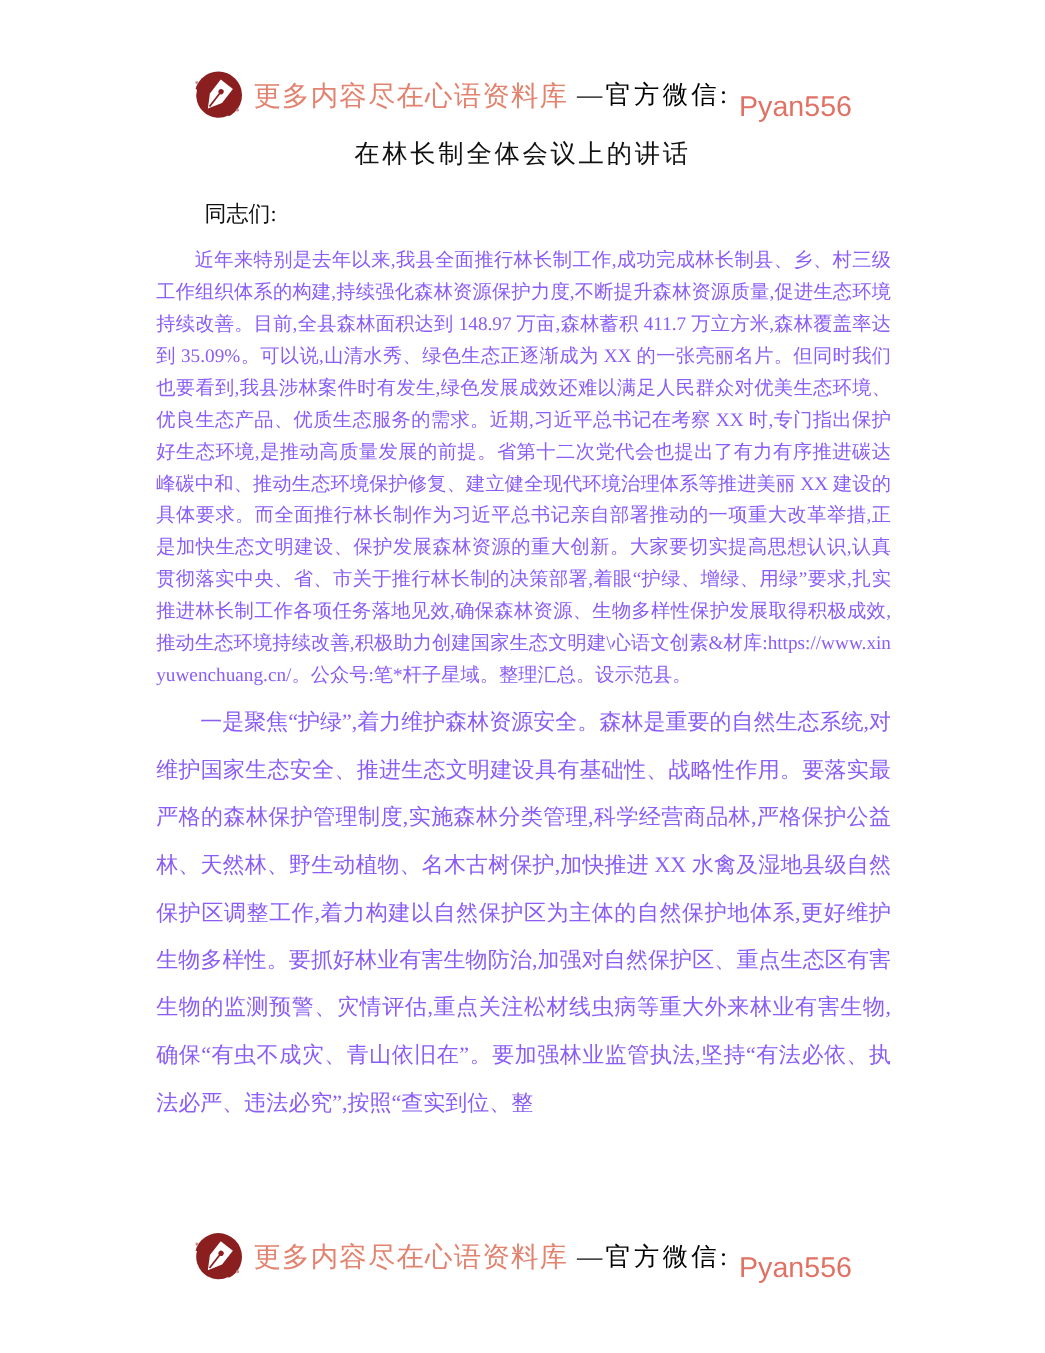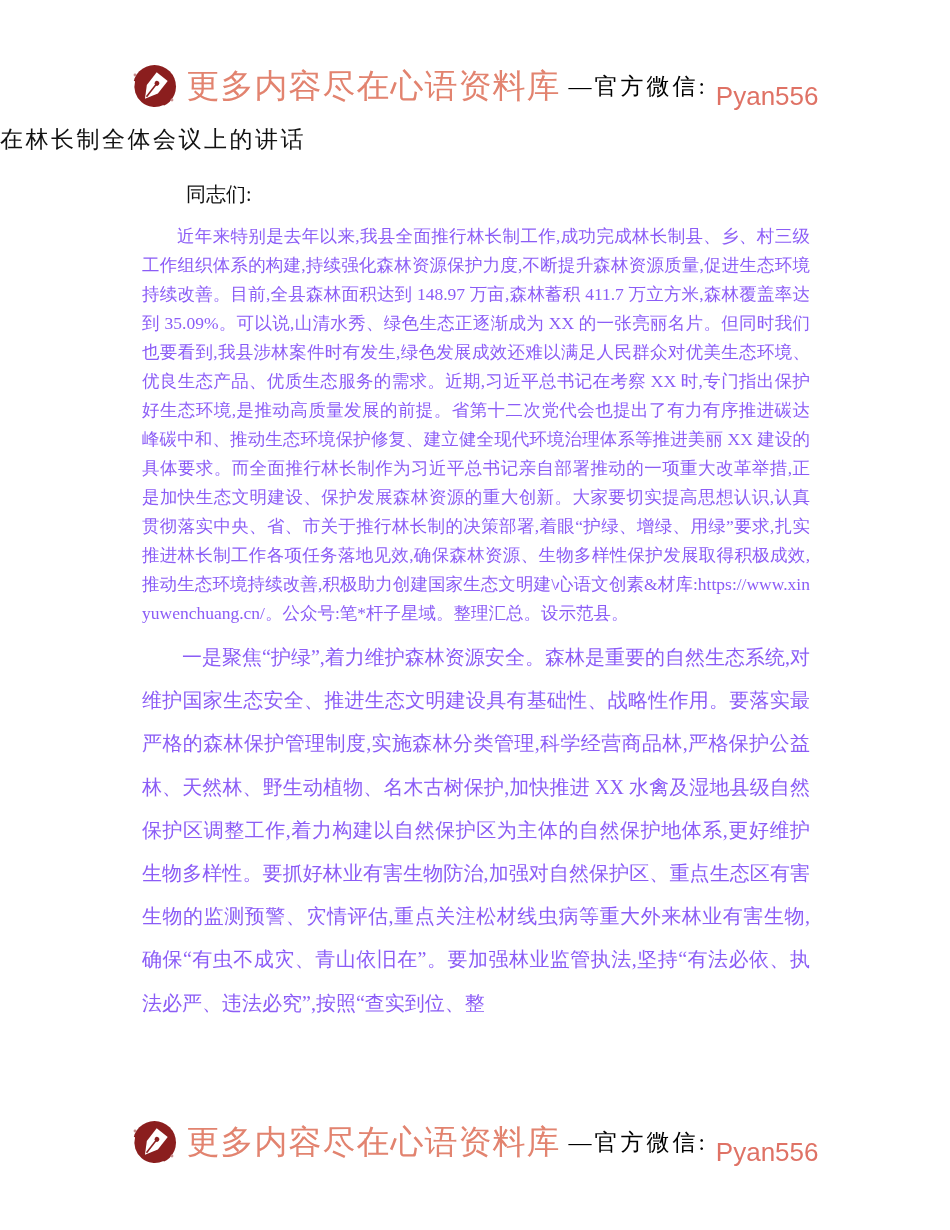--- a/index.html
+++ b/index.html
@@ -29,21 +29,21 @@
   .wm-top    { top: 60px; }
   .wm-bottom { top: 1116px; }
   .wm-logo {
     width: 47px;
     height: 47px;
     flex: 0 0 auto;
     display: inline-block;
   }
   .wm-brand {
     color: #e2836f;
-    font-size: 33px;
+    font-size: 25px;
     letter-spacing: 1px;
     font-family: "Liberation Serif", "DejaVu Serif", serif;
   }
   .wm-label {
     color: #000000;
     font-size: 23px;
     letter-spacing: 3px;
     font-family: "Liberation Serif", "DejaVu Serif", serif;
   }
   .wm-account {
@@ -51,20 +51,21 @@
     font-size: 26px;
     font-family: "Liberation Sans", "DejaVu Sans", sans-serif;
     margin-top: 21px;
   }
   .doc-title {
     position: absolute;
     top: 124px;
     left: 0;
     width: 100%;
     margin: 0;
+    text-align: center;
     font-size: 23px;
     font-weight: normal;
     letter-spacing: 2.5px;
     color: #111111;
   }
   .salutation {
     position: absolute;
     top: 177px;
     left: 142px;
     right: 142px;

